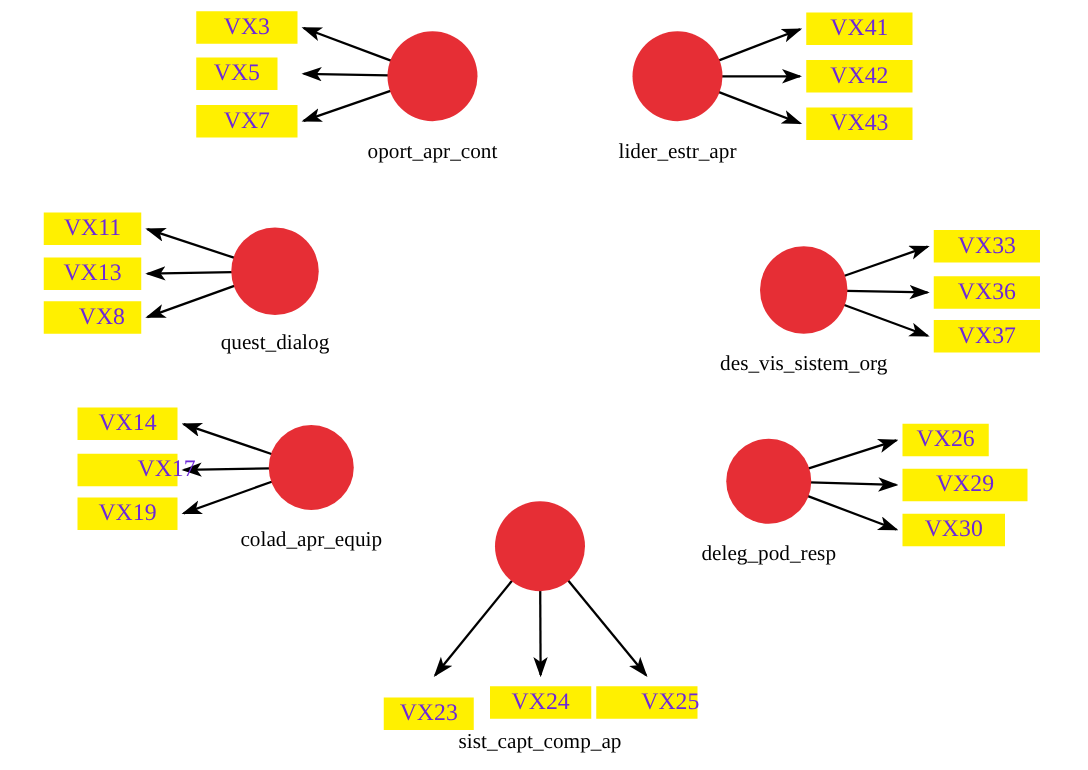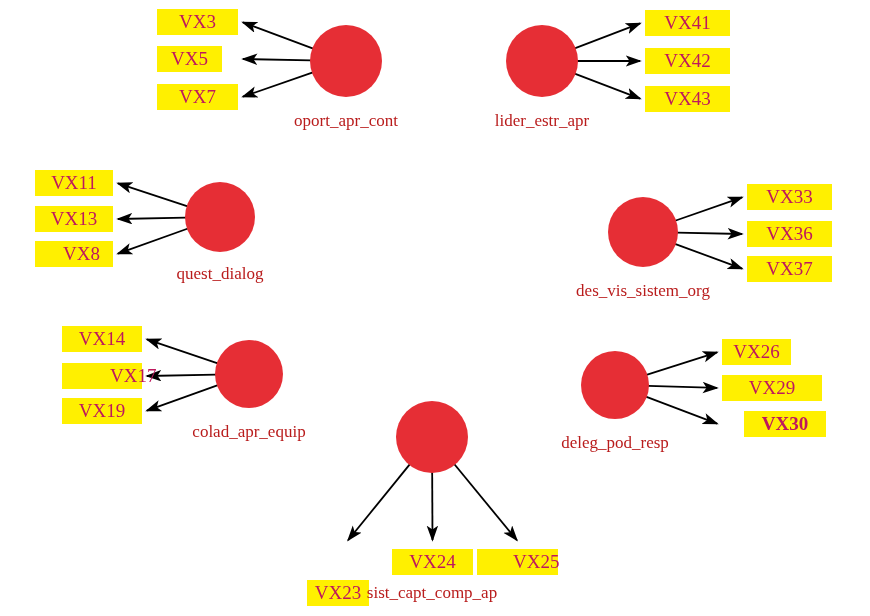--- a/index.html
+++ b/index.html
@@ -24,38 +24,38 @@
     position: absolute;
     left: 0;
     top: 0;
     width: 870px;
     height: 616px;
     pointer-events: none;
   }
   .indicator-box {
     position: absolute;
     background: #FFF000;
-    color: #be185d;
+    color: #6d28d9;
     font-family: "Liberation Serif", "DejaVu Serif", serif;
     font-size: 19px;
     line-height: 26px;
     height: 26px;
     text-align: center;
     white-space: nowrap;
     box-sizing: border-box;
   }
   .construct-node {
     position: absolute;
     background: #E62E35;
     border-radius: 50%;
     box-sizing: border-box;
   }
   .construct-label {
     position: absolute;
-    color: #b91c1c;
+    color: #000000;
     font-family: "Liberation Serif", "DejaVu Serif", serif;
     font-size: 17px;
     line-height: 20px;
     white-space: nowrap;
     text-align: center;
   }
 </style>
 </head>
 <body>
 
@@ -111,22 +111,22 @@
       <div class="indicator-box" style="left: 747px; top: 256px; width: 85px; background: rgb(255, 240, 0);">VX37</div>
       <div class="construct-node" style="left: 608px; top: 197px; width: 70px; height: 70px; background: rgb(230, 46, 53);"></div>
       <div class="construct-label" style="left: 503px; top: 281px; width: 280px;">des_vis_sistem_org</div>
       <div class="indicator-box" style="left: 62px; top: 326px; width: 80px; background: rgb(255, 240, 0);">VX14</div>
       <div class="indicator-box" style="left: 62px; top: 363px; width: 80px; background: rgb(255, 240, 0); padding-left: 48px;">VX17</div>
       <div class="indicator-box" style="left: 62px; top: 398px; width: 80px; background: rgb(255, 240, 0);">VX19</div>
       <div class="construct-node" style="left: 215px; top: 340px; width: 68px; height: 68px; background: rgb(230, 46, 53);"></div>
       <div class="construct-label" style="left: 109px; top: 422px; width: 280px;">colad_apr_equip</div>
       <div class="indicator-box" style="left: 722px; top: 339px; width: 69px; background: rgb(255, 240, 0);">VX26</div>
       <div class="indicator-box" style="left: 722px; top: 375px; width: 100px; background: rgb(255, 240, 0);">VX29</div>
-      <div class="indicator-box" style="left: 744px; top: 411px; width: 82px; background: rgb(255, 240, 0); font-weight: bold;">VX30</div>
+      <div class="indicator-box" style="left: 722px; top: 411px; width: 82px; background: rgb(255, 240, 0);">VX30</div>
       <div class="construct-node" style="left: 581px; top: 351px; width: 68px; height: 68px; background: rgb(230, 46, 53);"></div>
       <div class="construct-label" style="left: 475px; top: 433px; width: 280px;">deleg_pod_resp</div>
-      <div class="indicator-box" style="left: 307px; top: 580px; width: 62px; background: rgb(255, 240, 0);">VX23</div>
+      <div class="indicator-box" style="left: 307px; top: 558px; width: 72px; background: rgb(255, 240, 0);">VX23</div>
       <div class="indicator-box" style="left: 392px; top: 549px; width: 81px; background: rgb(255, 240, 0);">VX24</div>
       <div class="indicator-box" style="left: 477px; top: 549px; width: 81px; background: rgb(255, 240, 0); padding-left: 36px;">VX25</div>
       <div class="construct-node" style="left: 396px; top: 401px; width: 72px; height: 72px; background: rgb(230, 46, 53);"></div>
       <div class="construct-label" style="left: 292px; top: 583px; width: 280px;">sist_capt_comp_ap</div>
     </div>
 </div>
 
 </body></html>

